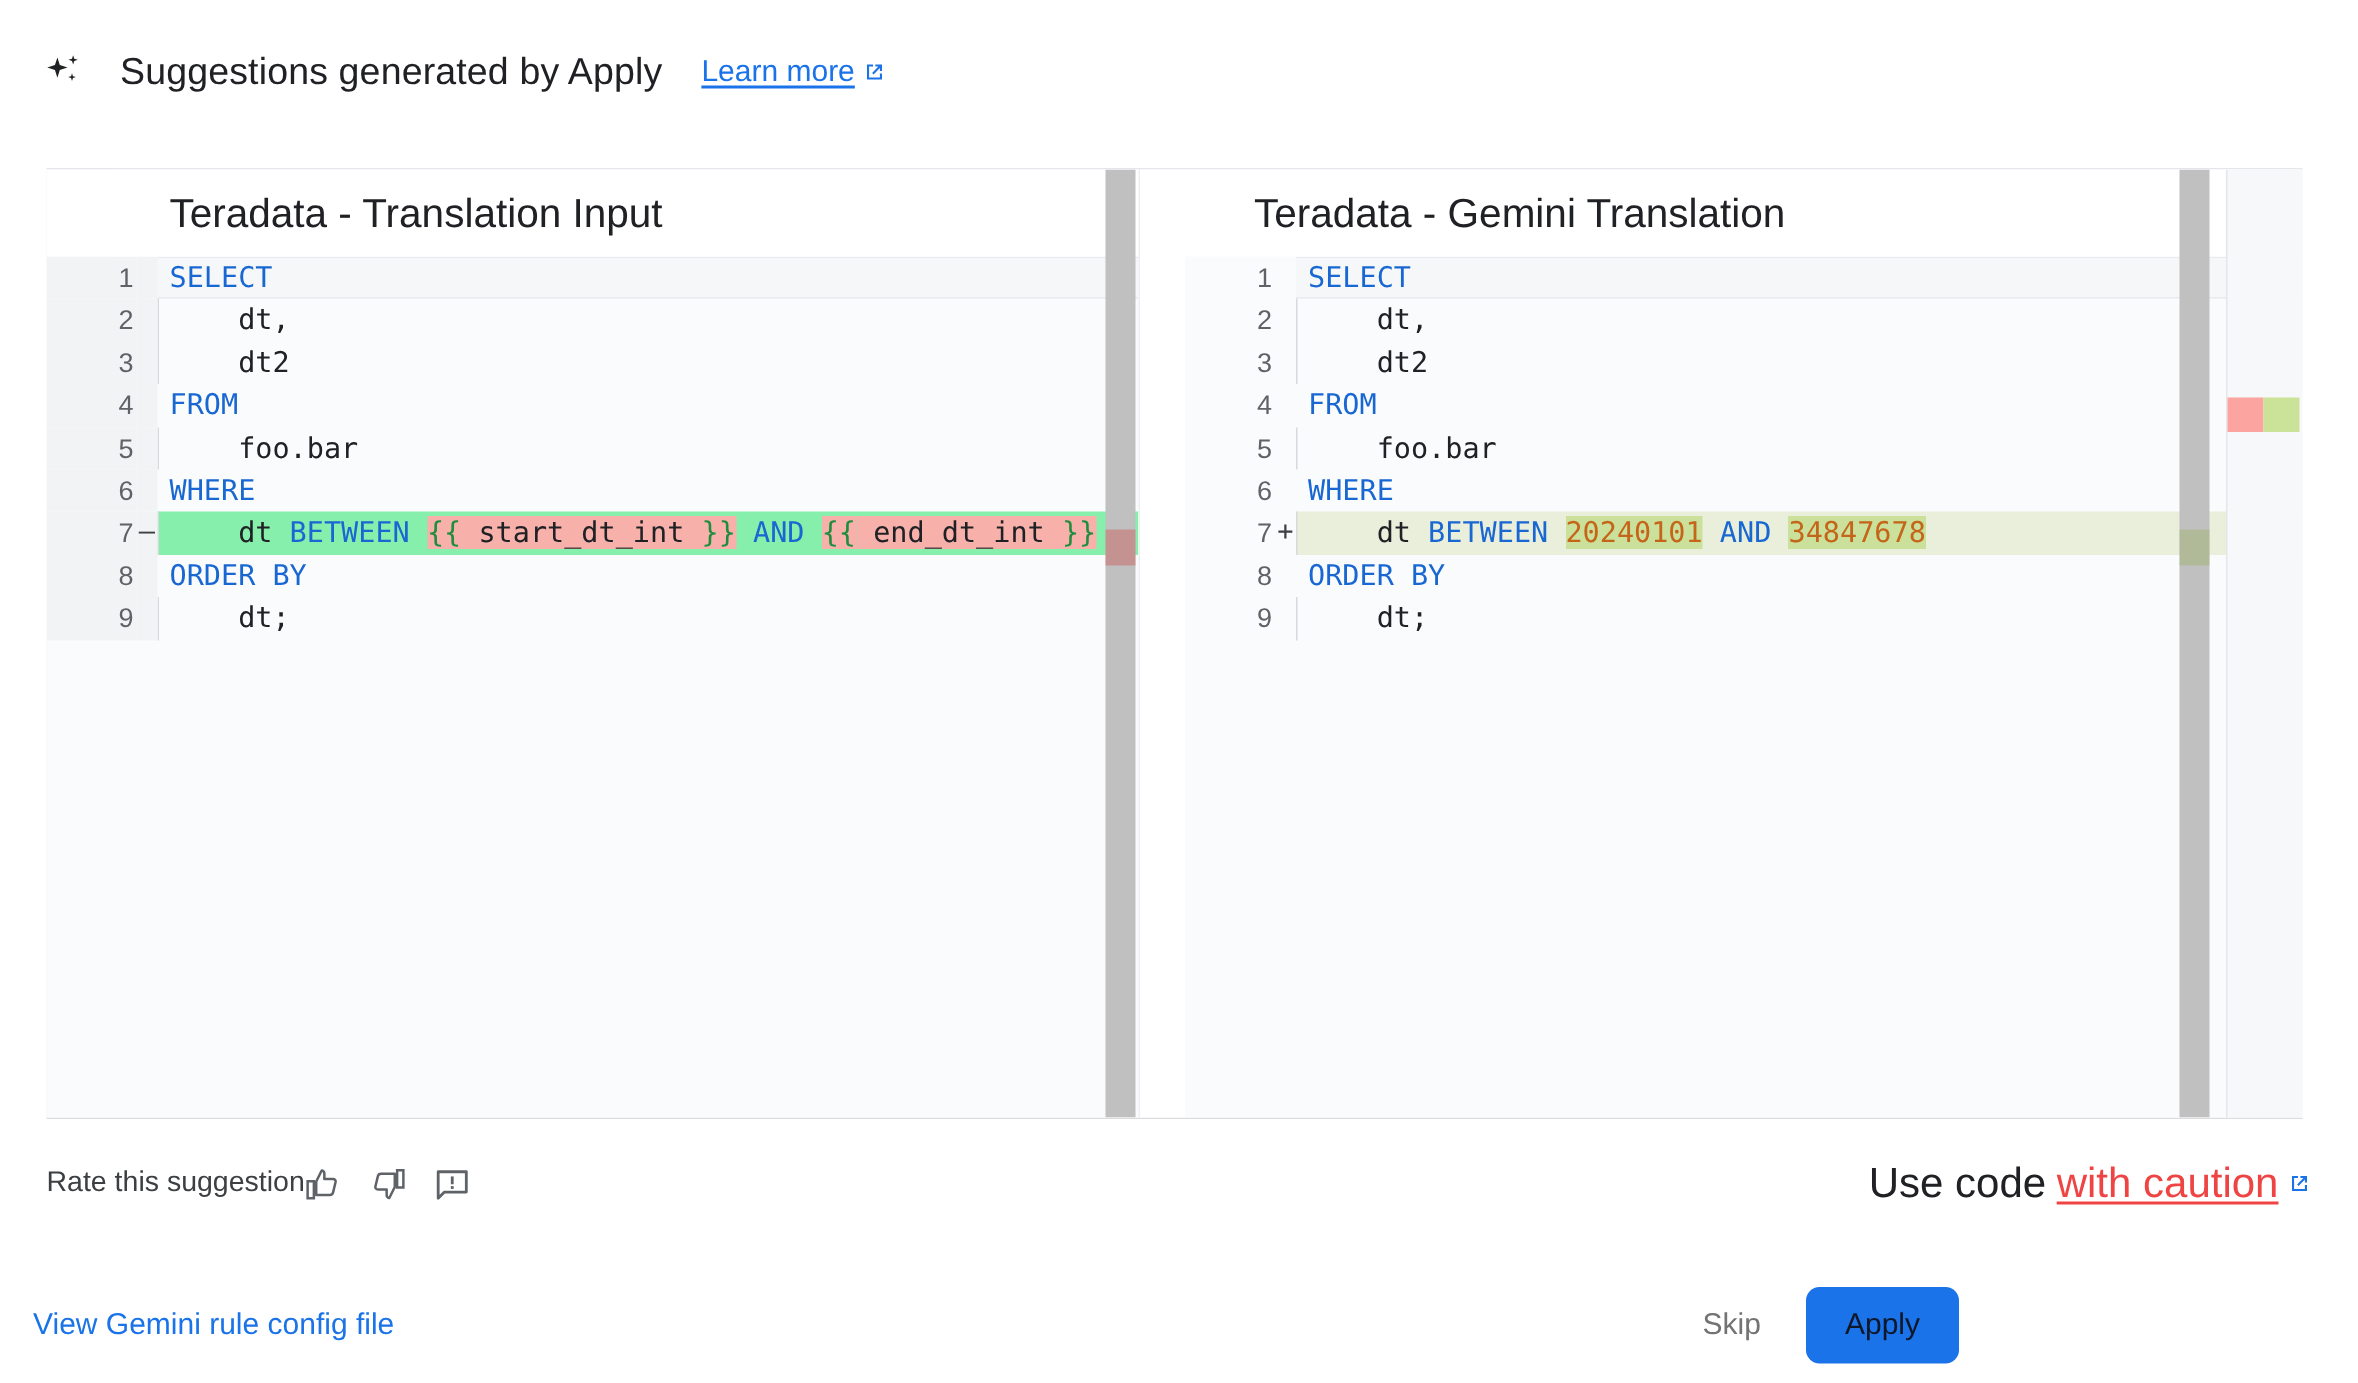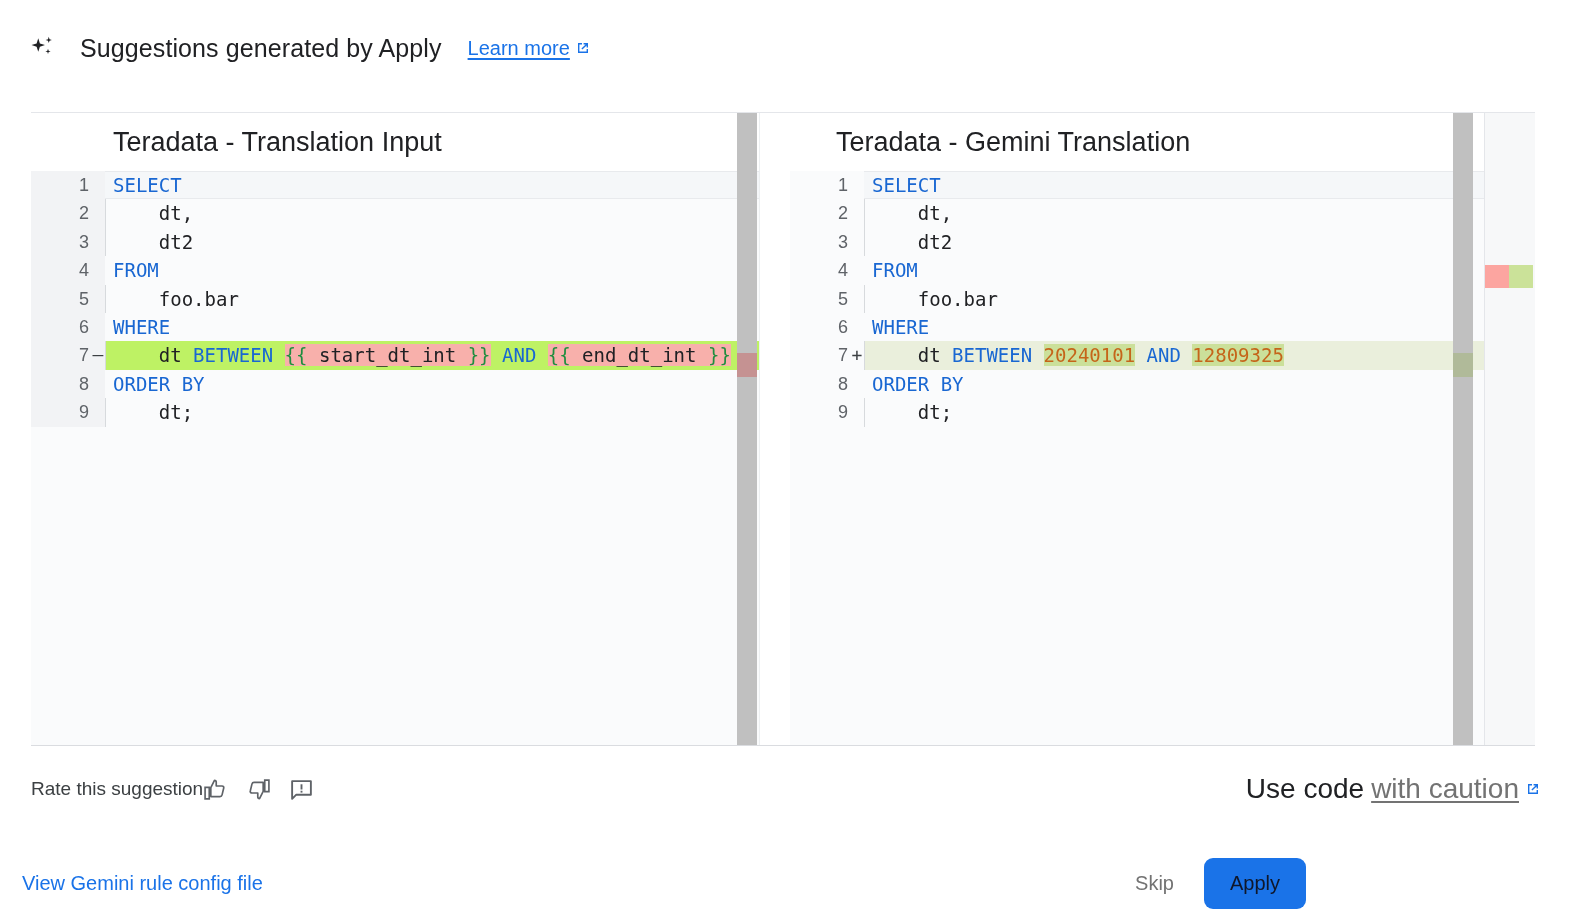--- a/index.html
+++ b/index.html
@@ -167,21 +167,21 @@
 
   
   .code-line.current .code-text {
     background: #f5f7f9;
     border-top: 1px solid #e8eaed;
     border-bottom: 1px solid #e8eaed;
     line-height: 26.4px;
   }
 
   
-  .code-line.removed .code-text { background: #bef264; }
+  .code-line.removed .code-text { background: #86efac; }
   .code-line.added   .code-text { background: #eaefdc; }
 
   .kw   { color: #1967d2; }
   .num  { color: #c5651a; }
   .plain{ color: #202124; }
   .brace{ color: #1e8e3e; }
   .del-chunk { background: #f8b0ab; }
   .add-chunk { background: #cbe09a; }
 
   
@@ -235,21 +235,21 @@
   .rate-icons svg { width: 25px; height: 25px; display: block; cursor: pointer; }
   .caution-wrap {
     margin-left: auto;
     font-size: 28px;
     color: #202124;
     display: inline-flex;
     align-items: center;
     white-space: nowrap;
   }
   .caution-link {
-    color: #737373;
+    color: #ef4444;
     text-decoration: underline;
     text-underline-offset: 3px;
     margin-left: 7px;
     display: inline-flex;
     align-items: center;
     gap: 6px;
     cursor: pointer;
     justify-content: center;
   }
 
@@ -342,21 +342,21 @@
   <div class="editor right">
     <div class="gutter-strip"></div>
     <div class="panel-title">Teradata - Gemini Translation</div>
     <div class="code-area" id="right-code">
         <div class="code-line current no-guide"><span class="ln">1</span><span class="sign"></span><span class="code-text"><span class="kw">SELECT</span></span></div>
         <div class="code-line"><span class="ln">2</span><span class="sign"></span><span class="code-text"><span class="plain">    dt,</span></span></div>
         <div class="code-line"><span class="ln">3</span><span class="sign"></span><span class="code-text"><span class="plain">    dt2</span></span></div>
         <div class="code-line no-guide"><span class="ln">4</span><span class="sign"></span><span class="code-text"><span class="kw">FROM</span></span></div>
         <div class="code-line"><span class="ln">5</span><span class="sign"></span><span class="code-text"><span class="plain">    foo.bar</span></span></div>
         <div class="code-line no-guide"><span class="ln">6</span><span class="sign"></span><span class="code-text"><span class="kw">WHERE</span></span></div>
-        <div class="code-line added"><span class="ln">7</span><span class="sign">+</span><span class="code-text"><span class="plain">    dt </span><span class="kw">BETWEEN</span><span class="plain"> </span><span class="num add-chunk">20240101</span><span class="plain"> </span><span class="kw">AND</span><span class="plain"> </span><span class="num add-chunk">12809325</span></span></div>
+        <div class="code-line added"><span class="ln">7</span><span class="sign">+</span><span class="code-text"><span class="plain">    dt </span><span class="kw">BETWEEN</span><span class="plain"> </span><span class="num add-chunk">20240101</span><span class="plain"> </span><span class="kw">AND</span><span class="plain"> </span><span class="num add-chunk">34847678</span></span></div>
         <div class="code-line no-guide"><span class="ln">8</span><span class="sign"></span><span class="code-text"><span class="kw">ORDER BY</span></span></div>
         <div class="code-line"><span class="ln">9</span><span class="sign"></span><span class="code-text"><span class="plain">    dt;</span></span></div>
       </div>
     <div class="vscroll">
       <div class="thumb-mark green" style="top:240px;height:24px;"></div>
     </div>
     <div class="overview">
       <div class="ov-red" style="top:152px;"></div>
       <div class="ov-green" style="top:152px;"></div>
     </div>

